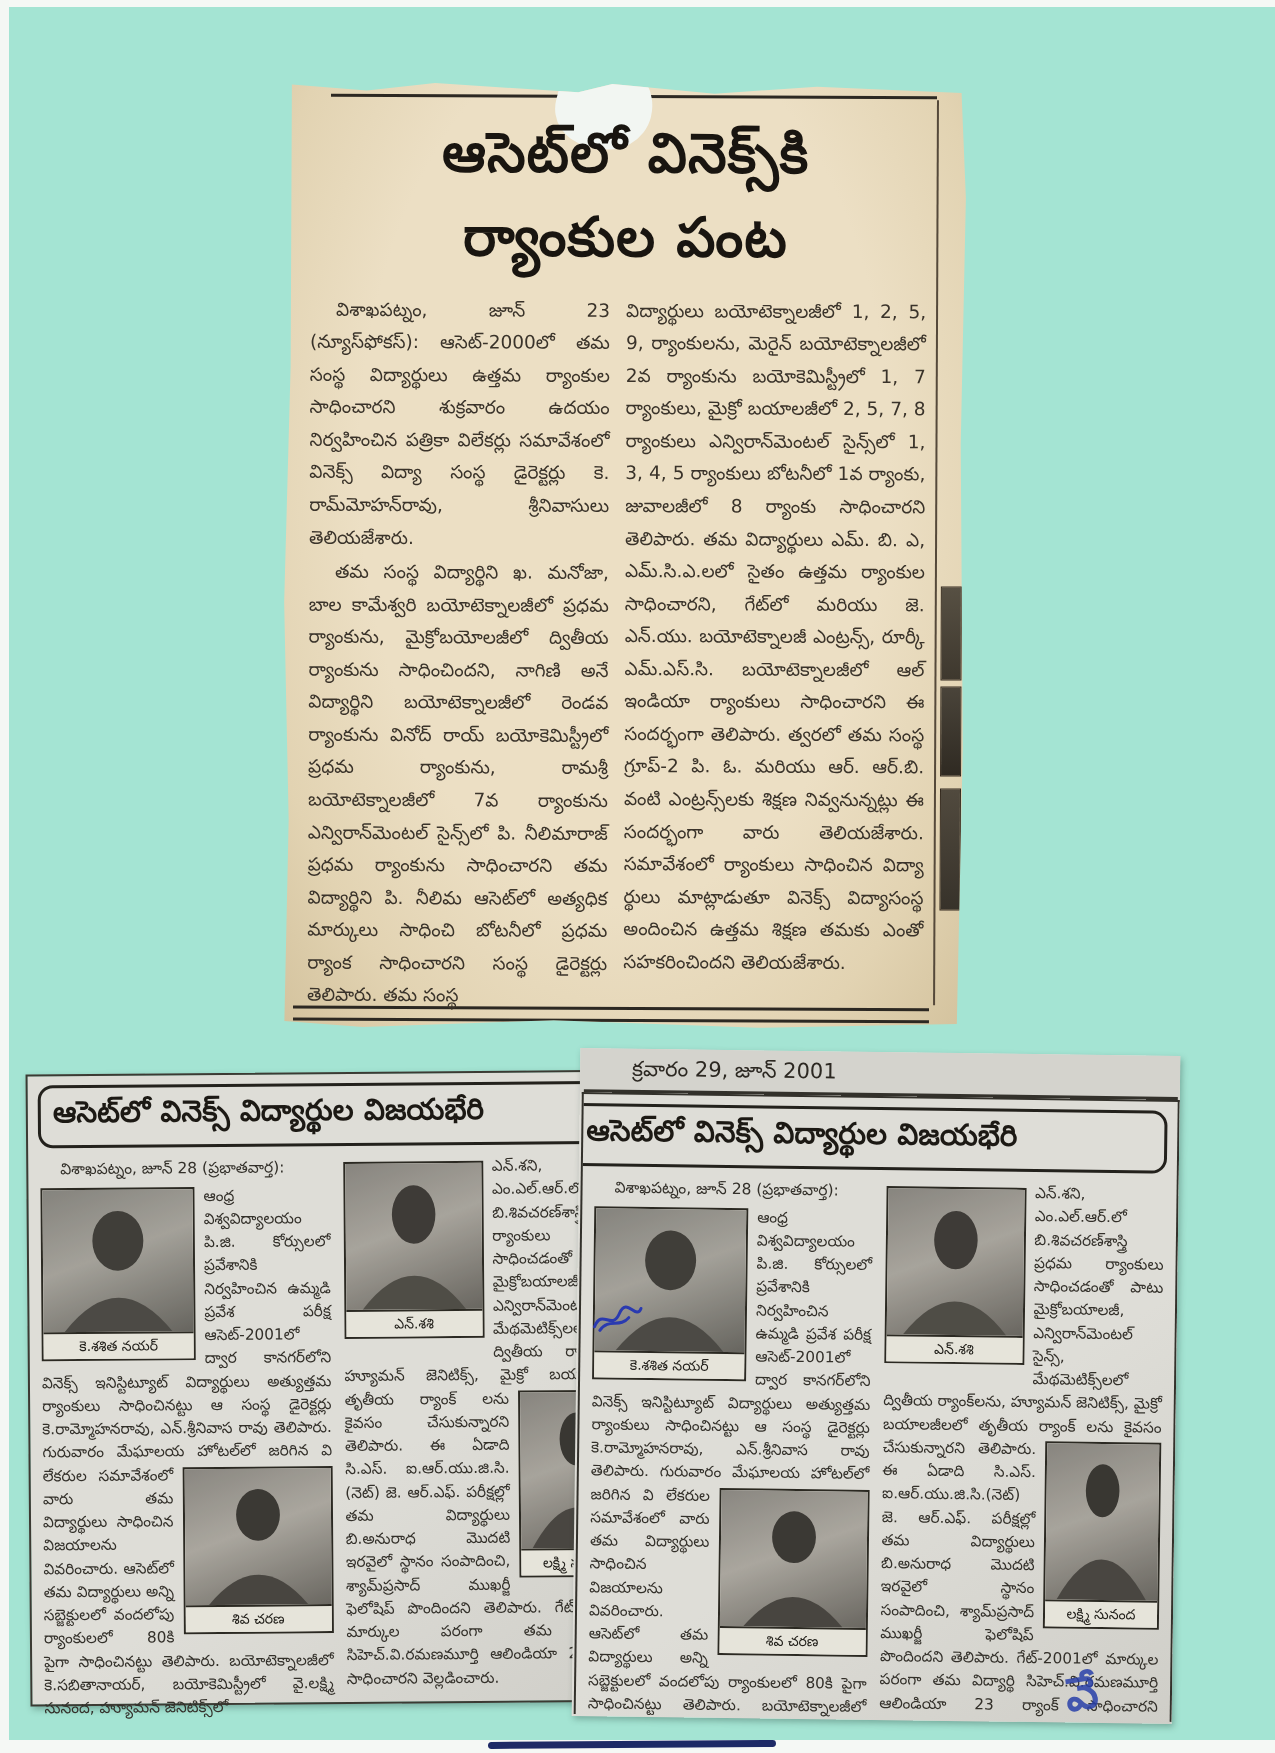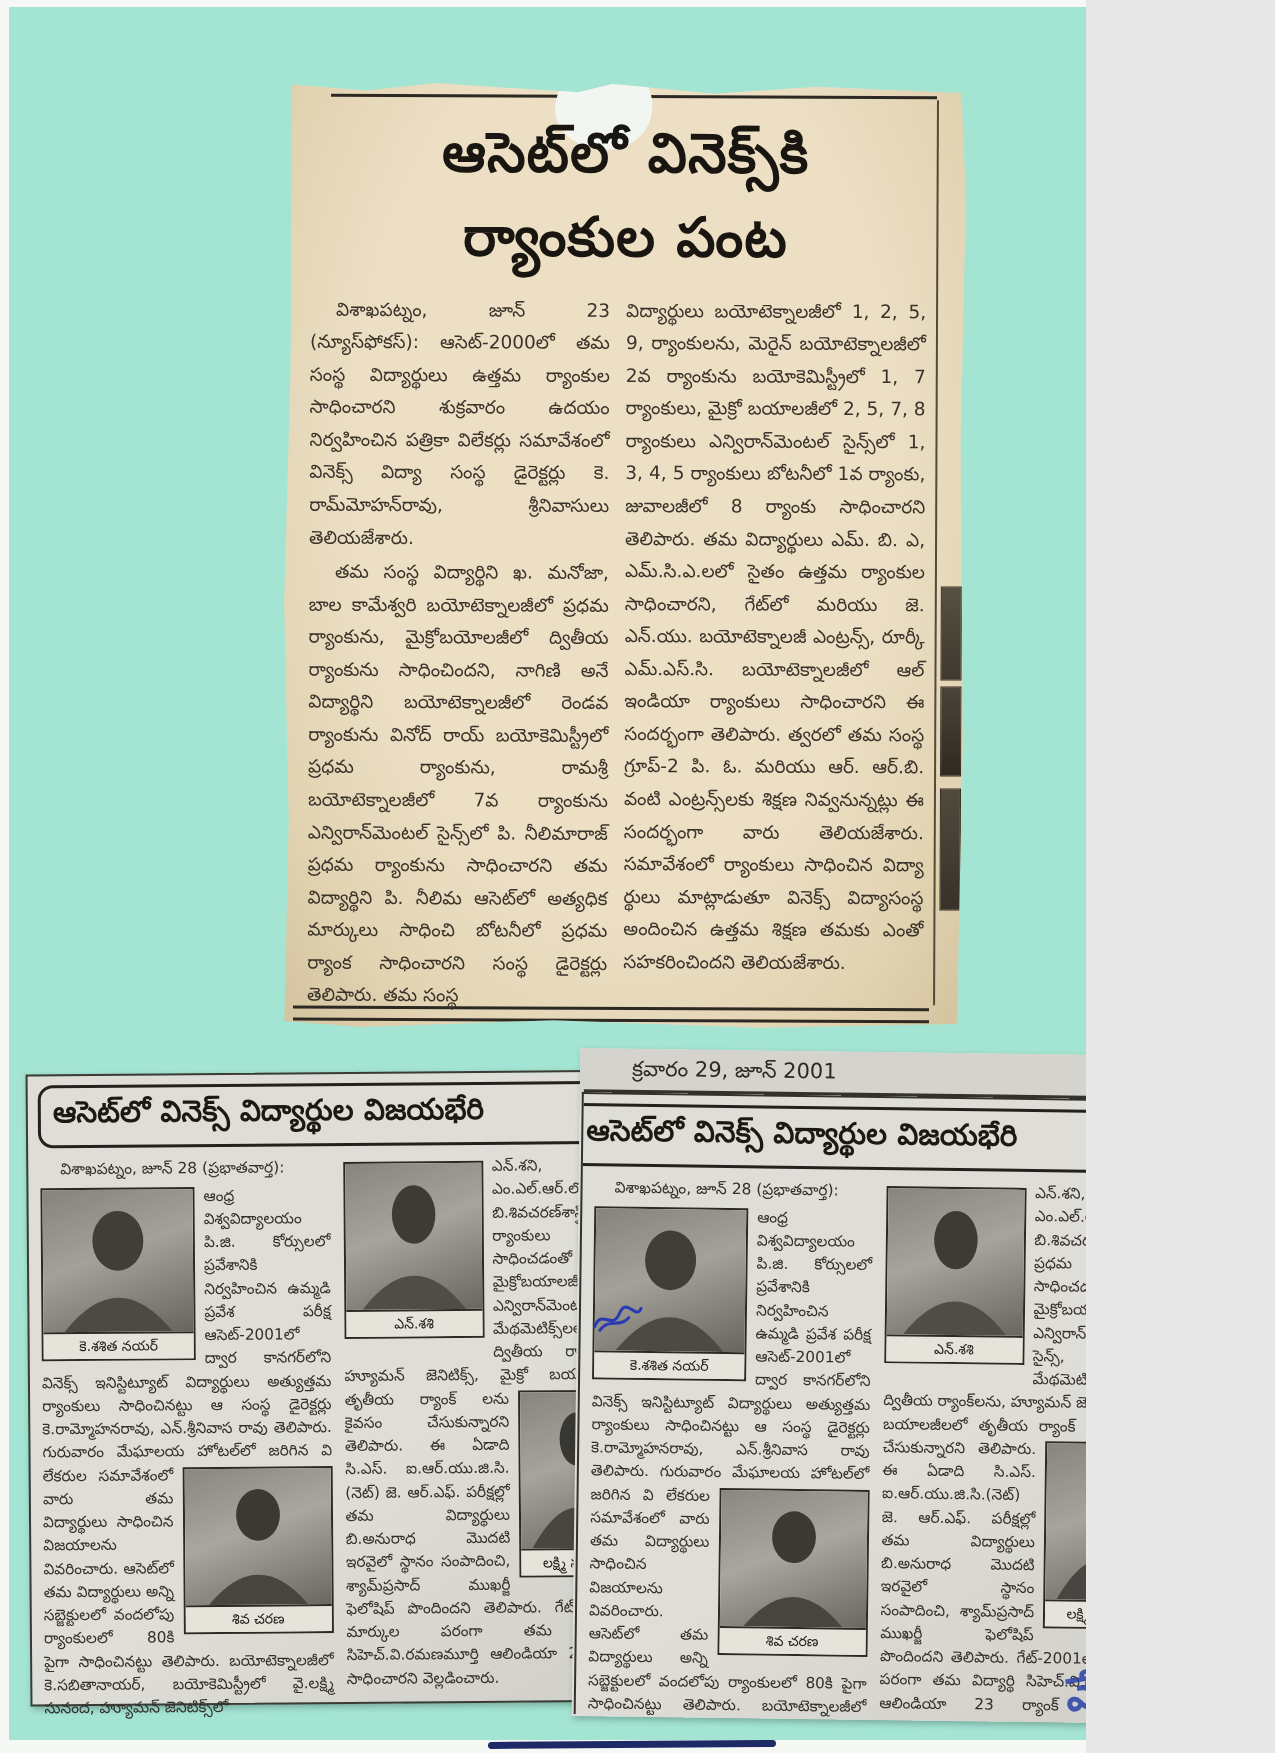--- a/index.html
+++ b/index.html
@@ -1,16 +1,16 @@
 <!DOCTYPE html>
 <html><head>
 <meta charset="utf-8">
 <style>
   html,body{margin:0;padding:0;background:#e8e8e8;}
-  .page{position:relative;width:1086px;height:1753px;background:#a4e4d3;overflow:hidden;
+  .page{position:relative;width:1275px;height:1753px;background:#a4e4d3;overflow:hidden;
         font-family:"DejaVu Sans",sans-serif;color:#241f18;}
   
   .edge-top{position:absolute;left:0;top:0;width:100%;height:7px;background:#f5f8f5;}
   .edge-left{position:absolute;left:0;top:0;width:9px;height:100%;background:#f4f7f4;}
   .edge-bottom{position:absolute;left:0;bottom:0;width:100%;height:13px;background:#f5f8f5;}
   .scanline{position:absolute;left:488px;bottom:5px;width:288px;height:7px;background:#1d2a66;
             border-radius:4px;transform:rotate(-.4deg);}
 
   
   .clip-top{position:absolute;left:283px;top:83px;width:682px;height:947px;

